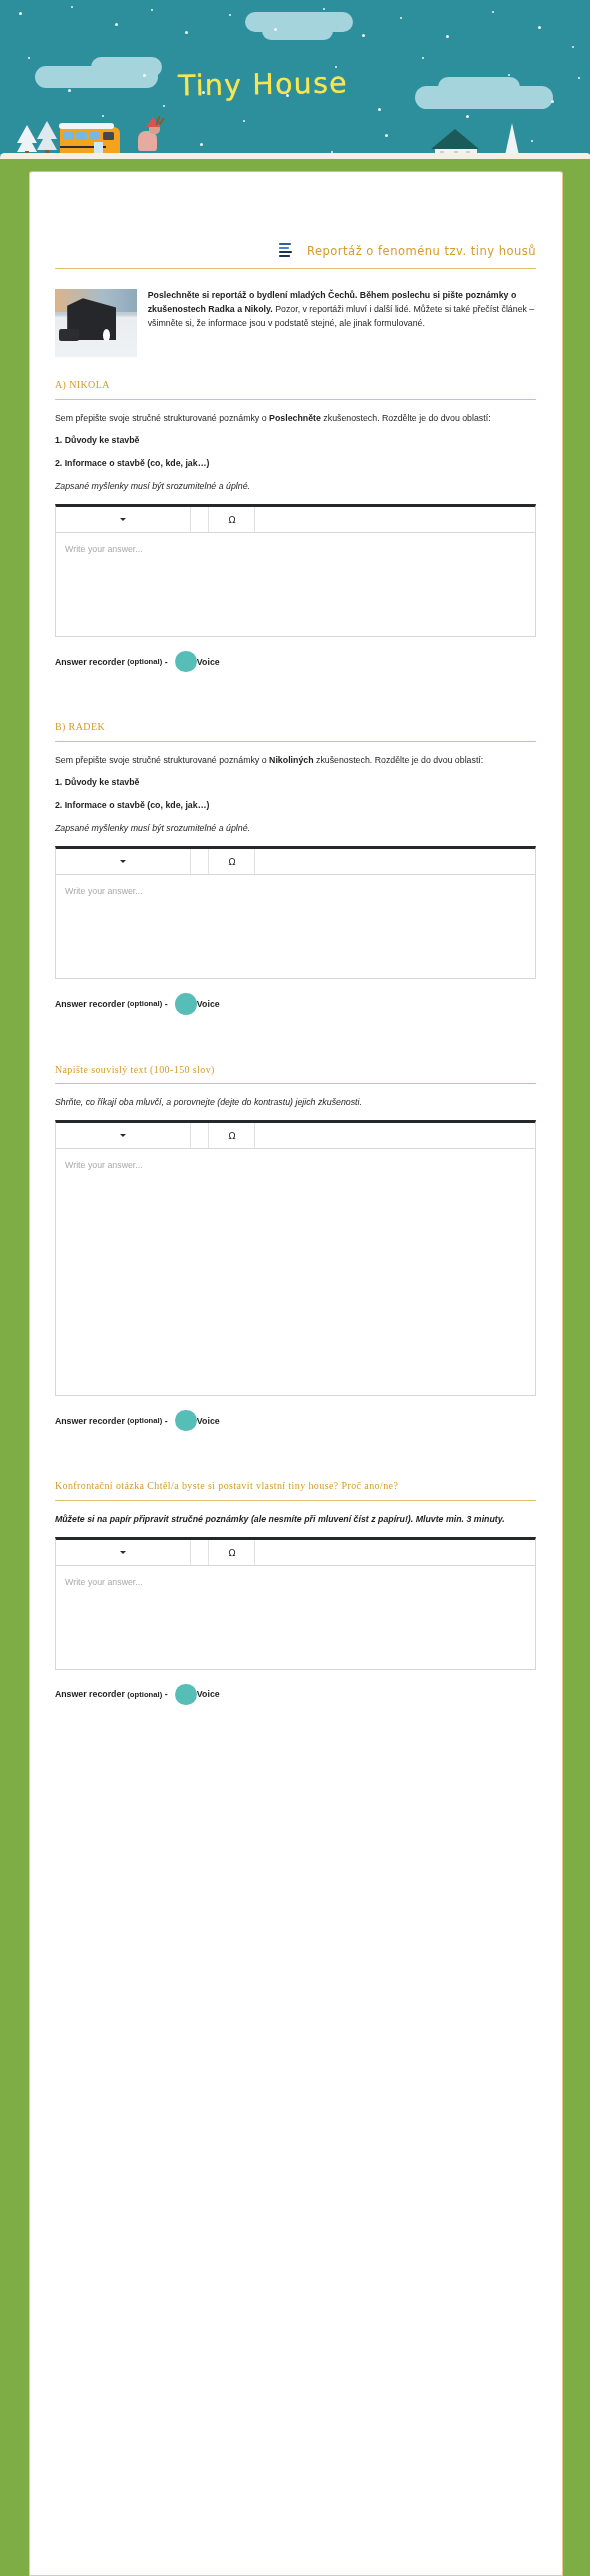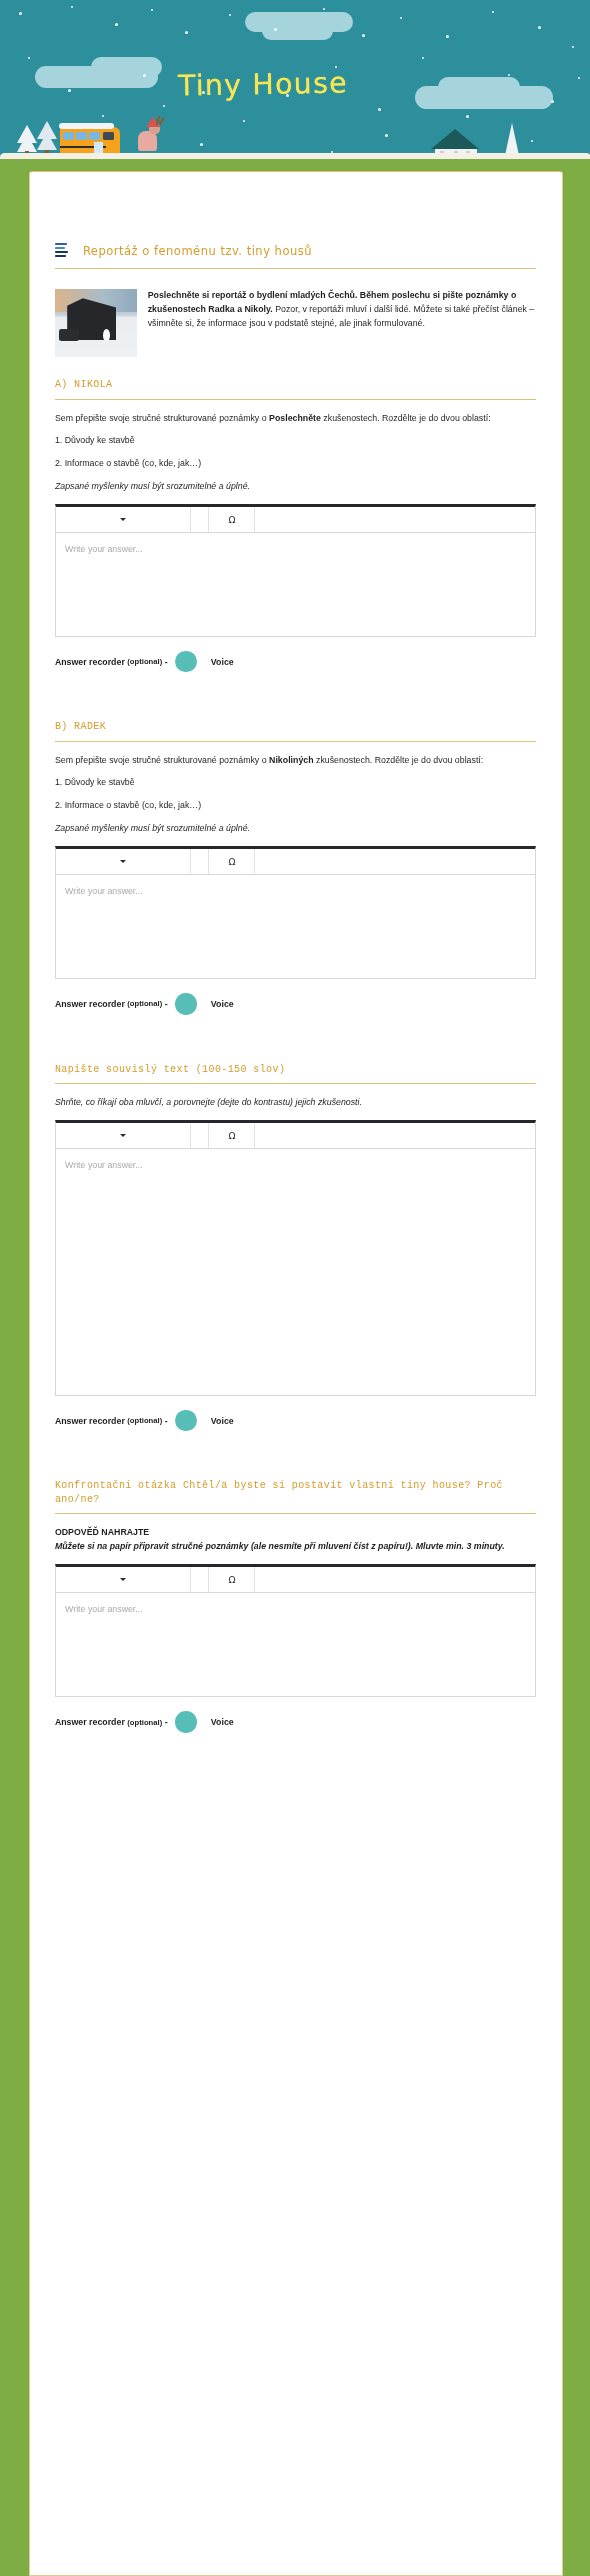--- a/index.html
+++ b/index.html
@@ -183,20 +183,21 @@
     padding: 0 0 31px 0;
   }
   .inner { padding: 0 25.4px; }
 
   
   .doc-title-row {
     display: flex;
     align-items: center;
     gap: 14px;
     padding-top: 71px;
+    justify-content: flex-end;
   }
   .doc-icon { width: 14px; height: 15.4px; position: relative; flex: none; }
   .doc-icon span {
     position: absolute; left: 0; background: #2f5f9e; border-radius: 0.8px; height: 2.3px;
   }
   .doc-icon span:nth-child(1) { top: 0;  width: 12.3px; }
   .doc-icon span:nth-child(2) { top: 3.8px; width: 10px; background:#4a86c8; }
   .doc-icon span:nth-child(3) { top: 7.7px; width: 13px; background:#17365d; }
   .doc-icon span:nth-child(4) { top: 11.5px; width: 10.8px; background:#17365d; }
   .doc-title {
@@ -242,41 +243,41 @@
   }
   .intro .thumb .sunsky {
     position: absolute; left: 0; top: 0; width: 100%; height: 34%;
     background: linear-gradient(90deg, #d9b48a 0%, #a7bcc9 60%, #8fa9bb 100%);
   }
   .intro b { font-weight: 700; }
 
   
   .sec { margin-top: 29px; }
   .sec-head {
-    font-family: Liberation Mono, monospace;
+    font-family: Liberation Serif, serif;
     font-size: 10px;
     color: #d79b2a;
     letter-spacing: 0.4px;
     line-height: 1.35;
     margin-top: 48px;
   }
   .sec-rule {
     margin-top: 7px;
     border-top: 0.8px solid #e3c07a;
   }
   .sec-body {
     margin-top: 10.8px;
     font-size: 8.8px;
     line-height: 1.62;
     color: #1f1f1f;
   }
   .sec-body p { margin-bottom: 8.5px; }
   .sec-body p:last-child { margin-bottom: 0; font-style: italic; }
   .sec-body strong { font-weight: 700; }
-  .num { font-weight: 400; }
+  .num { font-weight: 700; }
 
   
   .editor {
     margin-top: 10.8px;
     border: 0.8px solid #d7d7d7;
     border-top: 3.8px solid #26272b;
     background: #fff;
   }
   .toolbar {
     display: flex;
@@ -332,21 +333,21 @@
   .rec-label { font-weight: 700; }
   .rec-opt { font-weight: 700; font-size: 7.7px; }
   .rec-dash { font-weight: 700; margin-right: 7.7px; }
   .rec-btn {
     width: 21.5px; height: 21.5px;
     background: #57bdb7;
     border-radius: 50%;
     border: 0;
     flex: none;
   }
-  .rec-voice { font-weight: 700; margin-left: 14px; }
+  .rec-voice { font-weight: 700; }
 
   .gap-lg { height: 26px; }
 </style>
 </head>
 <body>
 
 <div id="page">
 
   <div class="hero">
     <div class="hero-sky"></div>
@@ -548,21 +549,20 @@
           <span class="rec-label">Answer recorder</span>&nbsp;<span class="rec-opt">(optional)</span>&nbsp;<span class="rec-dash">-</span>
           <button class="rec-btn"></button>
           <span class="rec-voice">Voice</span>
         </div>
       </div>
 
       <div class="sec" style="margin-top:42px;">
         <div class="sec-head">Konfrontační otázka Chtěl/a byste si postavit vlastní tiny house? Proč ano/ne?</div>
         <div class="sec-rule"></div>
         <div class="sec-body">
-          <p style="margin-bottom:0;"><strong>ODPOVĚĎ NAHRAJTE</strong></p>
           <p><strong>Můžete si na papír připravit stručné poznámky (ale nesmíte při mluvení číst z papíru!). Mluvte min. 3 minuty.</strong></p>
         </div>
         <div class="editor">
           <div class="toolbar">
             <div class="tb-group tb-g1">
                 <span class="caret"></span>
               </div>
             <div class="tb-group tb-g2"></div>
             <div class="tb-group tb-g3">
                 <span class="omega">Ω</span>

